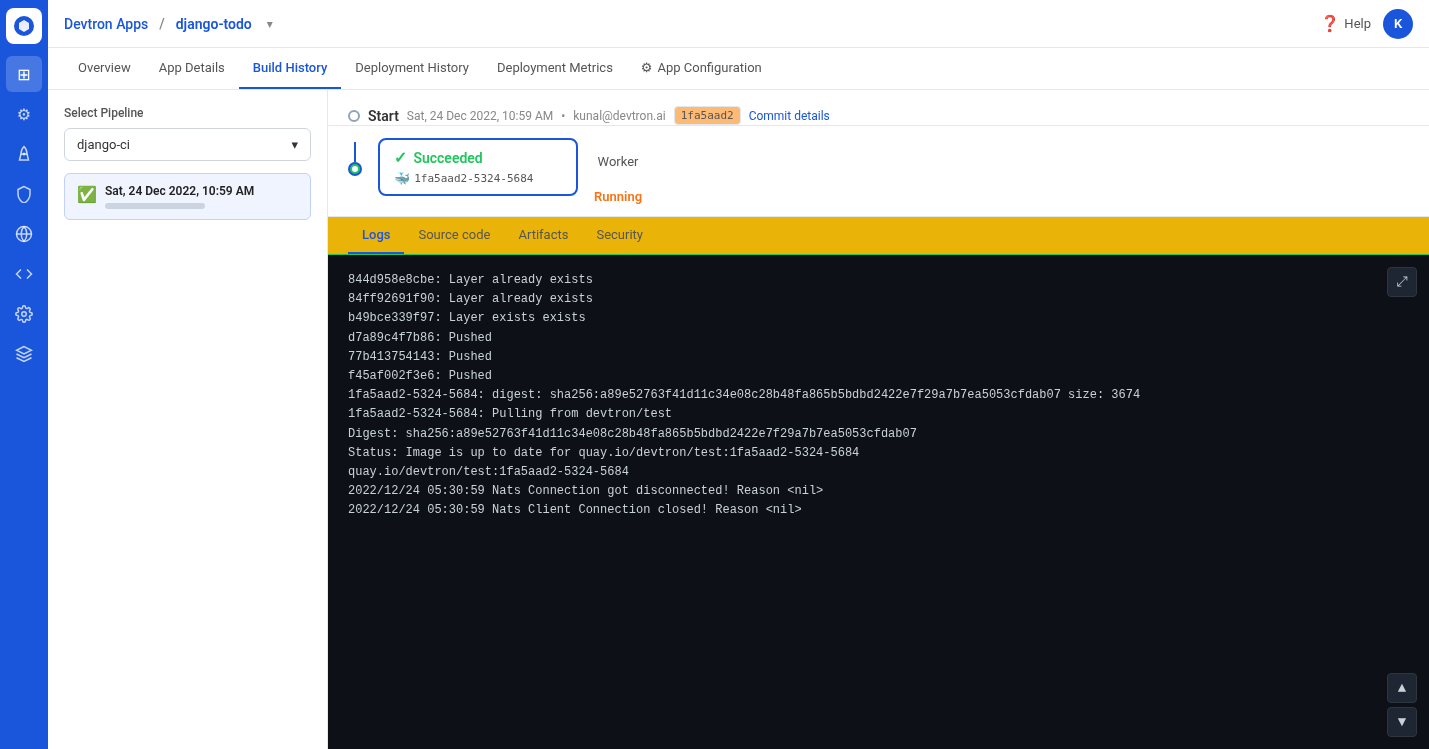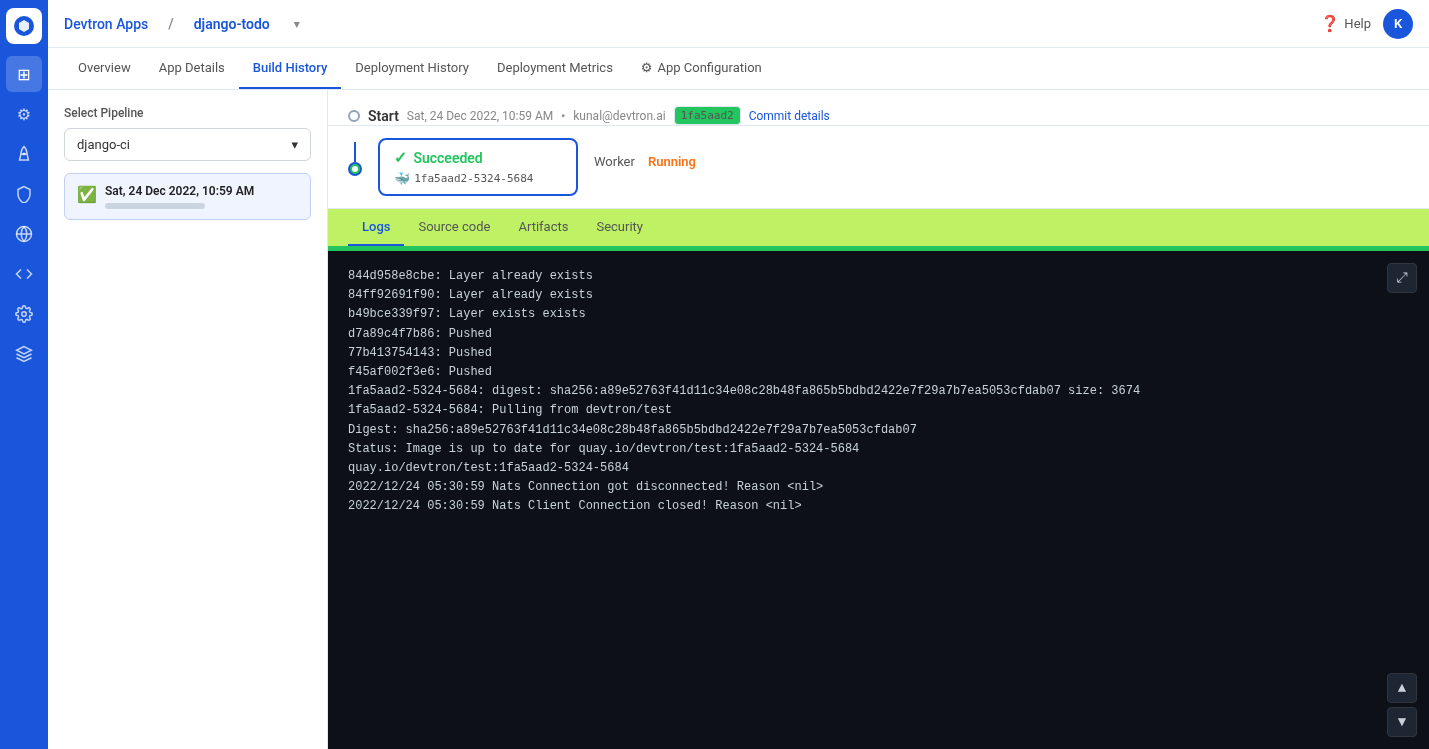--- a/index.html
+++ b/index.html
@@ -57,21 +57,21 @@
       padding: 0 16px;
       display: flex;
       align-items: center;
       justify-content: space-between;
       height: 48px;
       flex-shrink: 0;
     }
     .breadcrumb {
       display: flex;
       align-items: center;
-      gap: 20px;
+      gap: 11px;
       font-size: 14px;
       font-weight: 500;
     }
     .breadcrumb-app { color: #1a56db; }
     .breadcrumb-sep { color: #888; }
     .breadcrumb-current { color: #1a56db; font-weight: 600; }
     .breadcrumb-chevron { color: #888; font-size: 12px; margin-left: 4px; }
     .topbar-right {
       display: flex;
       align-items: center;
@@ -215,21 +215,21 @@
     .build-title {
       font-size: 14px;
       font-weight: 600;
       color: #333;
     }
     .build-meta {
       font-size: 12px;
       color: #888;
     }
     .commit-badge {
-      background: #22c55e;
+      background: #fdba74;
       border: 1px solid #e2e8f0;
       border-radius: 4px;
       padding: 2px 6px;
       font-size: 11px;
       color: #555;
       font-family: monospace;
     }
     .commit-link {
       color: #1a56db;
       font-size: 12px;
@@ -292,40 +292,41 @@
       color: #555;
       font-family: monospace;
       margin-top: 4px;
       display: flex;
       align-items: center;
       gap: 4px;
     }
     .worker-row {
       display: flex;
       align-items: center;
-      gap: 13px;
+      gap: 20px;
       padding-top: 16px;
+      flex-direction: column;
     }
     .worker-label {
       font-size: 13px;
       color: #555;
     }
     .worker-status {
       color: #f97316;
       font-weight: 600;
       font-size: 13px;
     }
 
     
     .log-tabs {
       display: flex;
       align-items: center;
       padding: 0 20px;
-      border-bottom: 5px solid #22c55e;
-      background: #bef264;
+      border-bottom: 1px solid #22c55e;
+      background: #eab308;
     }
     .log-tab {
       padding: 10px 14px;
       font-size: 13px;
       color: #555;
       cursor: pointer;
       border-bottom: 2px solid transparent;
     }
     .log-tab.active {
       color: #1a56db;

